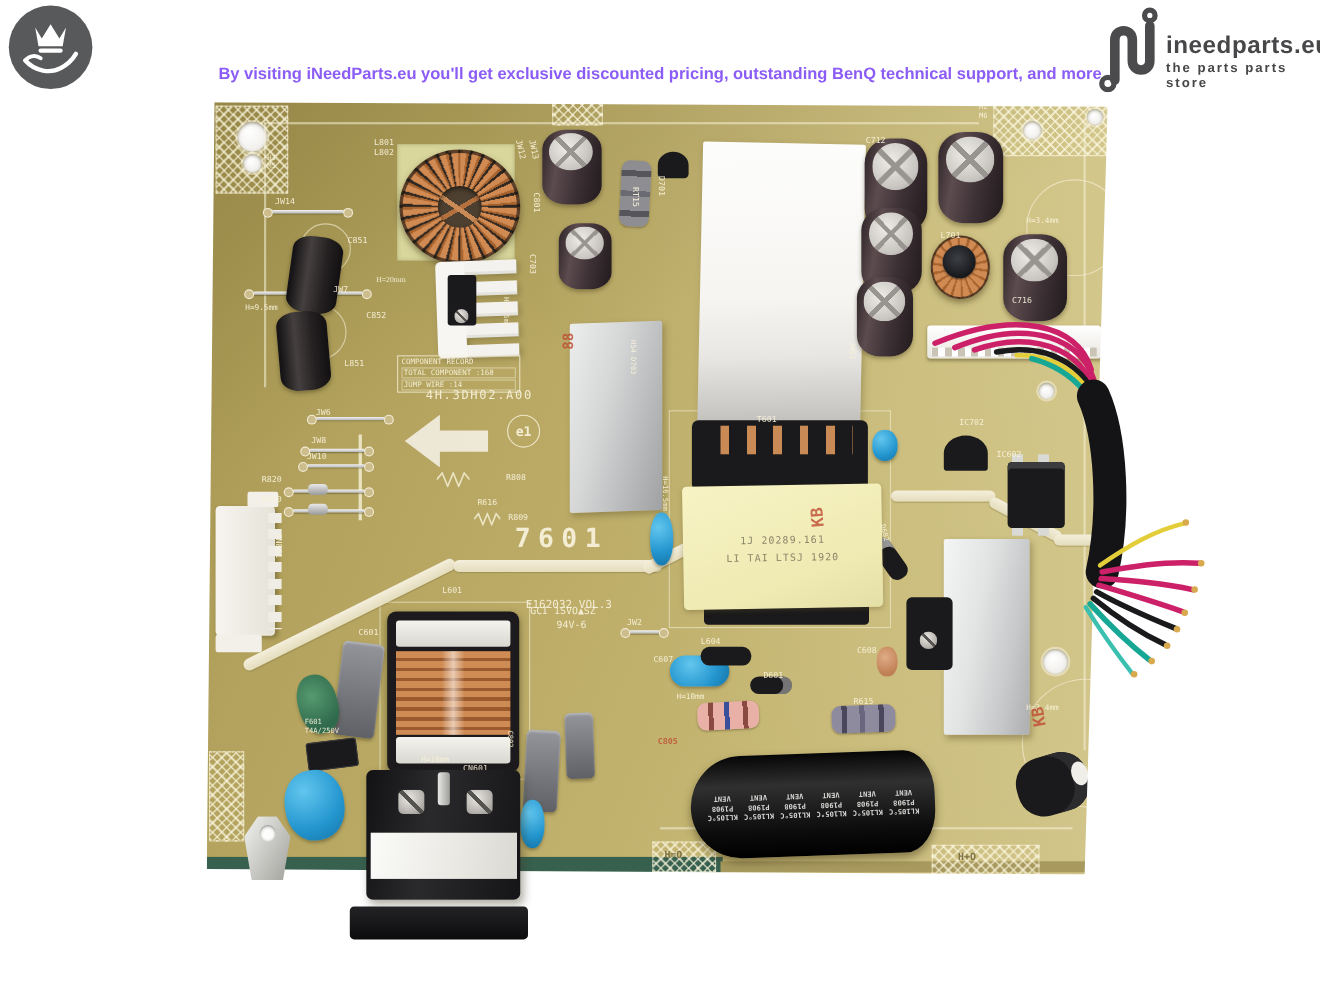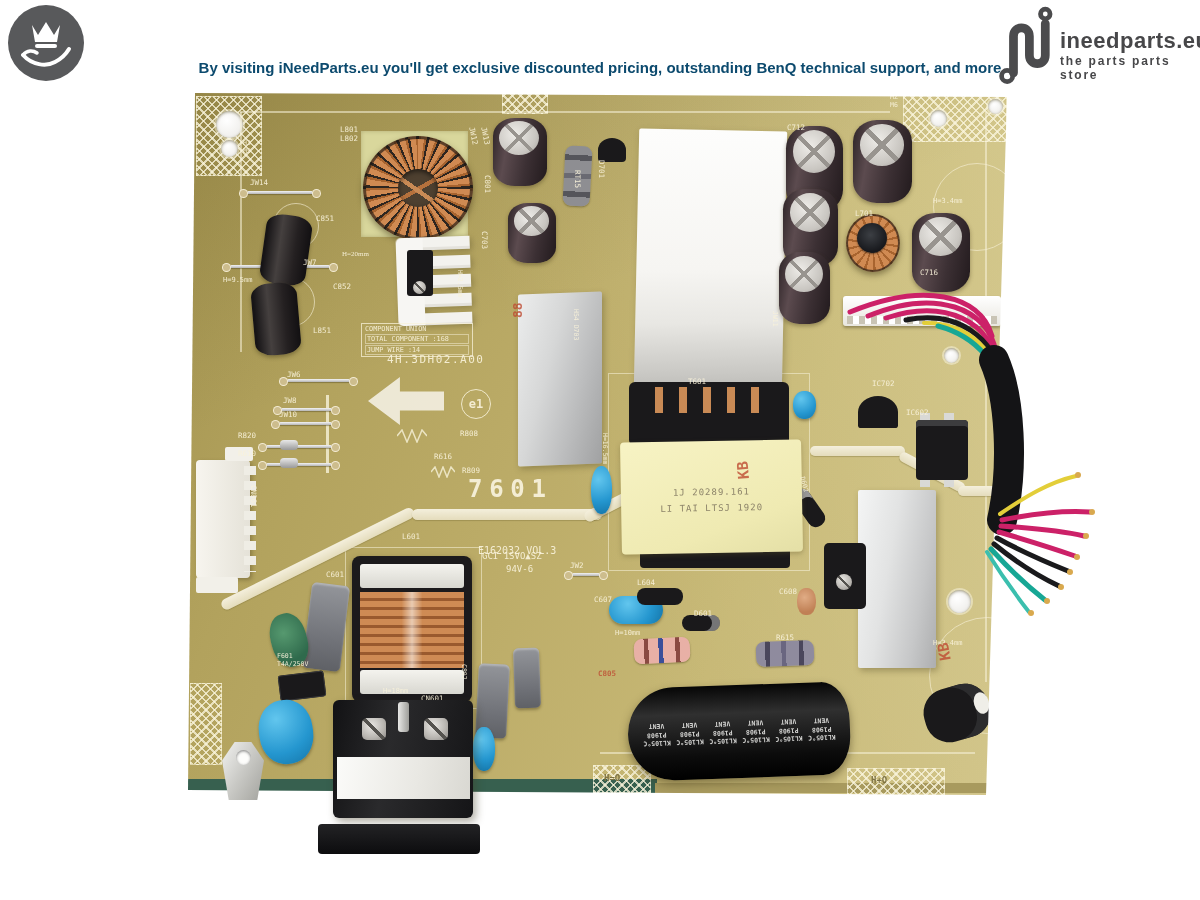--- a/index.html
+++ b/index.html
@@ -1,21 +1,21 @@
 <!DOCTYPE html>
 <html><head>
 <meta charset="utf-8">
 <style>
   html,body{margin:0;padding:0;background:#fff;}
   .stage{position:relative;width:1200px;height:900px;background:#fff;overflow:hidden;
          font-family:"Liberation Sans",sans-serif;}
   .c{position:absolute;}
   
   .badge{left:8px;top:5px;width:76px;height:76px;border-radius:50%;background:#58595b;}
-  .header-line{left:0;right:0;top:59px;text-align:center;font-size:15px;font-weight:700;color:#0c4a6e;}
+  .header-line{left:0;right:0;top:59px;text-align:center;font-size:15px;font-weight:700;color:#8b5cf6;}
   .brand{left:996px;top:6px;width:200px;height:80px;}
   .brand-name{position:absolute;left:64px;top:22px;font-size:22px;font-weight:700;color:#474749;letter-spacing:.5px;}
   .brand-tagline{position:absolute;left:64px;top:48px;font-size:12px;font-weight:700;color:#474749;letter-spacing:1.8px;}
   .footer-line{left:0;right:0;top:866px;text-align:center;font-size:22px;font-weight:700;color:#3c4045;letter-spacing:.5px;}
   
   .board{left:185px;top:85px;width:828px;height:714px;
     background:linear-gradient(112deg,#a3934f 0%,#b2a25d 22%,#bcac68 45%,#c6b774 68%,#ccbe80 100%);
     clip-path:polygon(10px 8px,822px 12px,801px 710px,3px 705px);
     filter:drop-shadow(3px 6px 8px rgba(110,100,60,.35));}
   .board::before{content:"";position:absolute;inset:0;
@@ -204,26 +204,26 @@
     <div class="c bead" style="left:95px;top:373px;width:18px;height:10px;"></div>
     <div class="c jwire" style="left:387px;top:488px;width:28px;"></div>
     <svg class="c" style="left:212px;top:344px;" width="30" height="14" viewBox="0 0 30 14">
       <polyline points="0,7 5,1 10,13 15,1 20,13 25,1 30,7" fill="none" stroke="rgba(248,242,218,.8)" stroke-width="1.5"></polyline>
     </svg>
     <svg class="c" style="left:246px;top:381px;" width="24" height="12" viewBox="0 0 24 12">
       <polyline points="0,6 4,1 8,11 12,1 16,11 20,1 24,6" fill="none" stroke="rgba(248,242,218,.8)" stroke-width="1.5"></polyline>
     </svg>
 
     <div class="c crec" style="left:176px;top:238px;width:104px;">
-      <div>COMPONENT UNION</div>
+      <div>COMPONENT RECORD</div>
       <div style="border:1px solid rgba(248,242,218,.5);margin:1px 0;padding:0 1px;">TOTAL COMPONENT :168</div>
       <div style="border:1px solid rgba(248,242,218,.5);padding:0 1px;">JUMP WIRE :14</div>
     </div>
     <div class="c pn" style="left:202px;top:268px;">4H.3DH02.A00</div>
-    <div class="c e1ring" style="left:276px;top:304px;width:28px;height:28px;">e1</div>
+    <div class="c e1ring" style="left:276px;top:292px;width:28px;height:28px;">e1</div>
 
     <div class="c" style="left:176px;top:46px;width:107px;height:106px;background:#d9d79c;box-shadow:inset 0 0 4px rgba(120,110,60,.4);"></div>
     <div class="c toroid" style="left:178px;top:51px;"></div>
 
     <div class="c capD" style="left:78px;top:130px;width:46px;height:70px;transform:rotate(8deg);"></div>
     <div class="c capD" style="left:68px;top:198px;width:46px;height:72px;transform:rotate(-5deg);"></div>
 
     <div class="c combH" style="left:212px;top:152px;width:74px;height:88px;transform:rotate(-2deg);"></div>
     <div class="c black" style="left:222px;top:165px;width:26px;height:46px;border-radius:3px;"></div>
     <div class="c screw" style="left:228px;top:196px;width:13px;height:13px;"></div>

